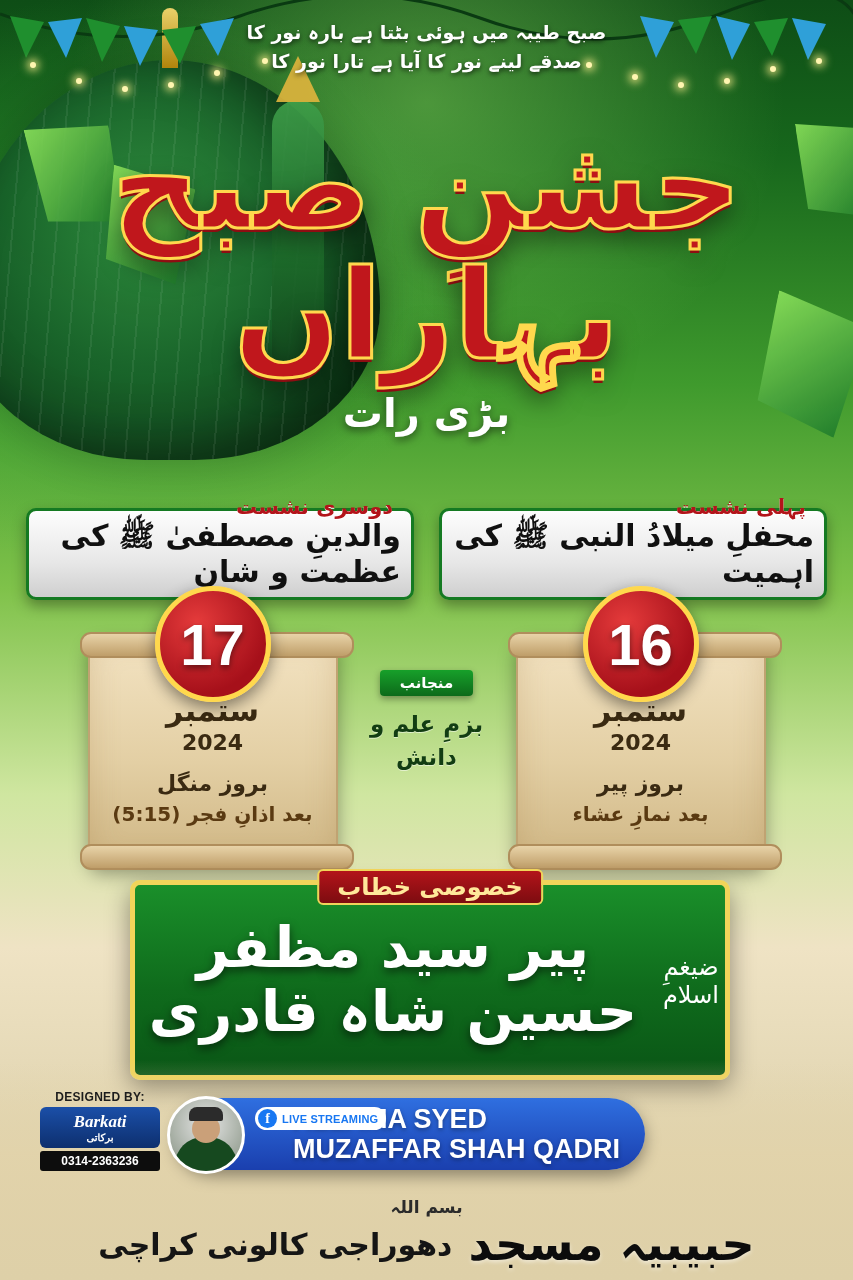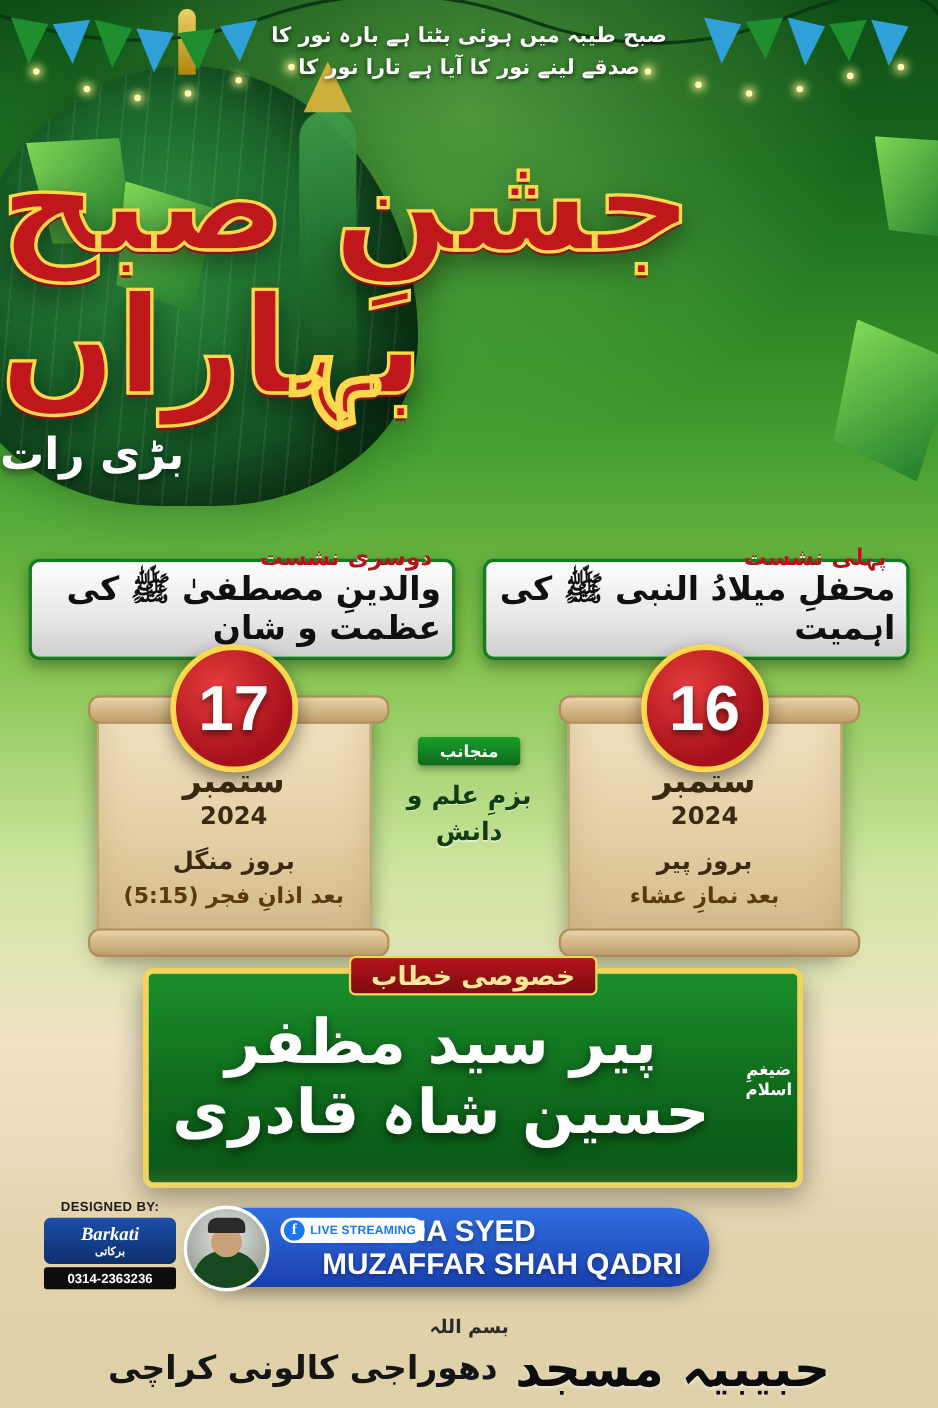--- a/index.html
+++ b/index.html
@@ -85,21 +85,21 @@
     color: #ffffff;
     font-family: "DejaVu Sans", "Liberation Sans", sans-serif;
     text-shadow: 0 2px 5px rgba(0,0,0,0.65);
     line-height: 1.55;
   }
   .couplet .l { font-size: 19px; font-weight: 700; }
 
   
   .title-wrap {
     position: absolute; top: 120px; left: 0; width: 853px;
-    text-align: left; direction: rtl;
+    text-align: center; direction: rtl;
   }
   .title-main {
     font-family: "DejaVu Sans", "Liberation Sans", sans-serif;
     font-size: 124px; font-weight: 700; line-height: 1.05;
     color: #c0171c;
     -webkit-text-stroke: 3px #ffd84d;
     text-shadow:
       0 0 2px #ffe375,
       0 4px 0 #8e0d12,
       0 10px 26px rgba(0,0,0,0.5);
@@ -216,21 +216,21 @@
   .speaker-panel .khitab {
     font-family: "DejaVu Sans", "Liberation Sans", sans-serif;
     font-size: 24px; font-weight: 700; color: #ffe89a;
     position: absolute; top: -16px; left: 50%; transform: translateX(-50%);
     background: linear-gradient(180deg,#b3141a,#7d0c10);
     padding: 2px 18px; border-radius: 6px; border: 2px solid #f1d45a;
     white-space: nowrap;
   }
   .speaker-panel .titleline {
     font-family: "DejaVu Sans", "Liberation Sans", sans-serif;
-    font-size: 15px; font-weight: 700; color: #ffffff;
+    font-size: 24px; font-weight: 400; color: #ffffff;
     margin-top: 2px;
   }
   .speaker-panel .name {
     font-family: "DejaVu Sans", "Liberation Sans", sans-serif;
     font-size: 56px; font-weight: 700; color: #ffffff;
     text-shadow: 0 4px 10px rgba(0,0,0,0.55);
     line-height: 1.15;
   }
 
   

